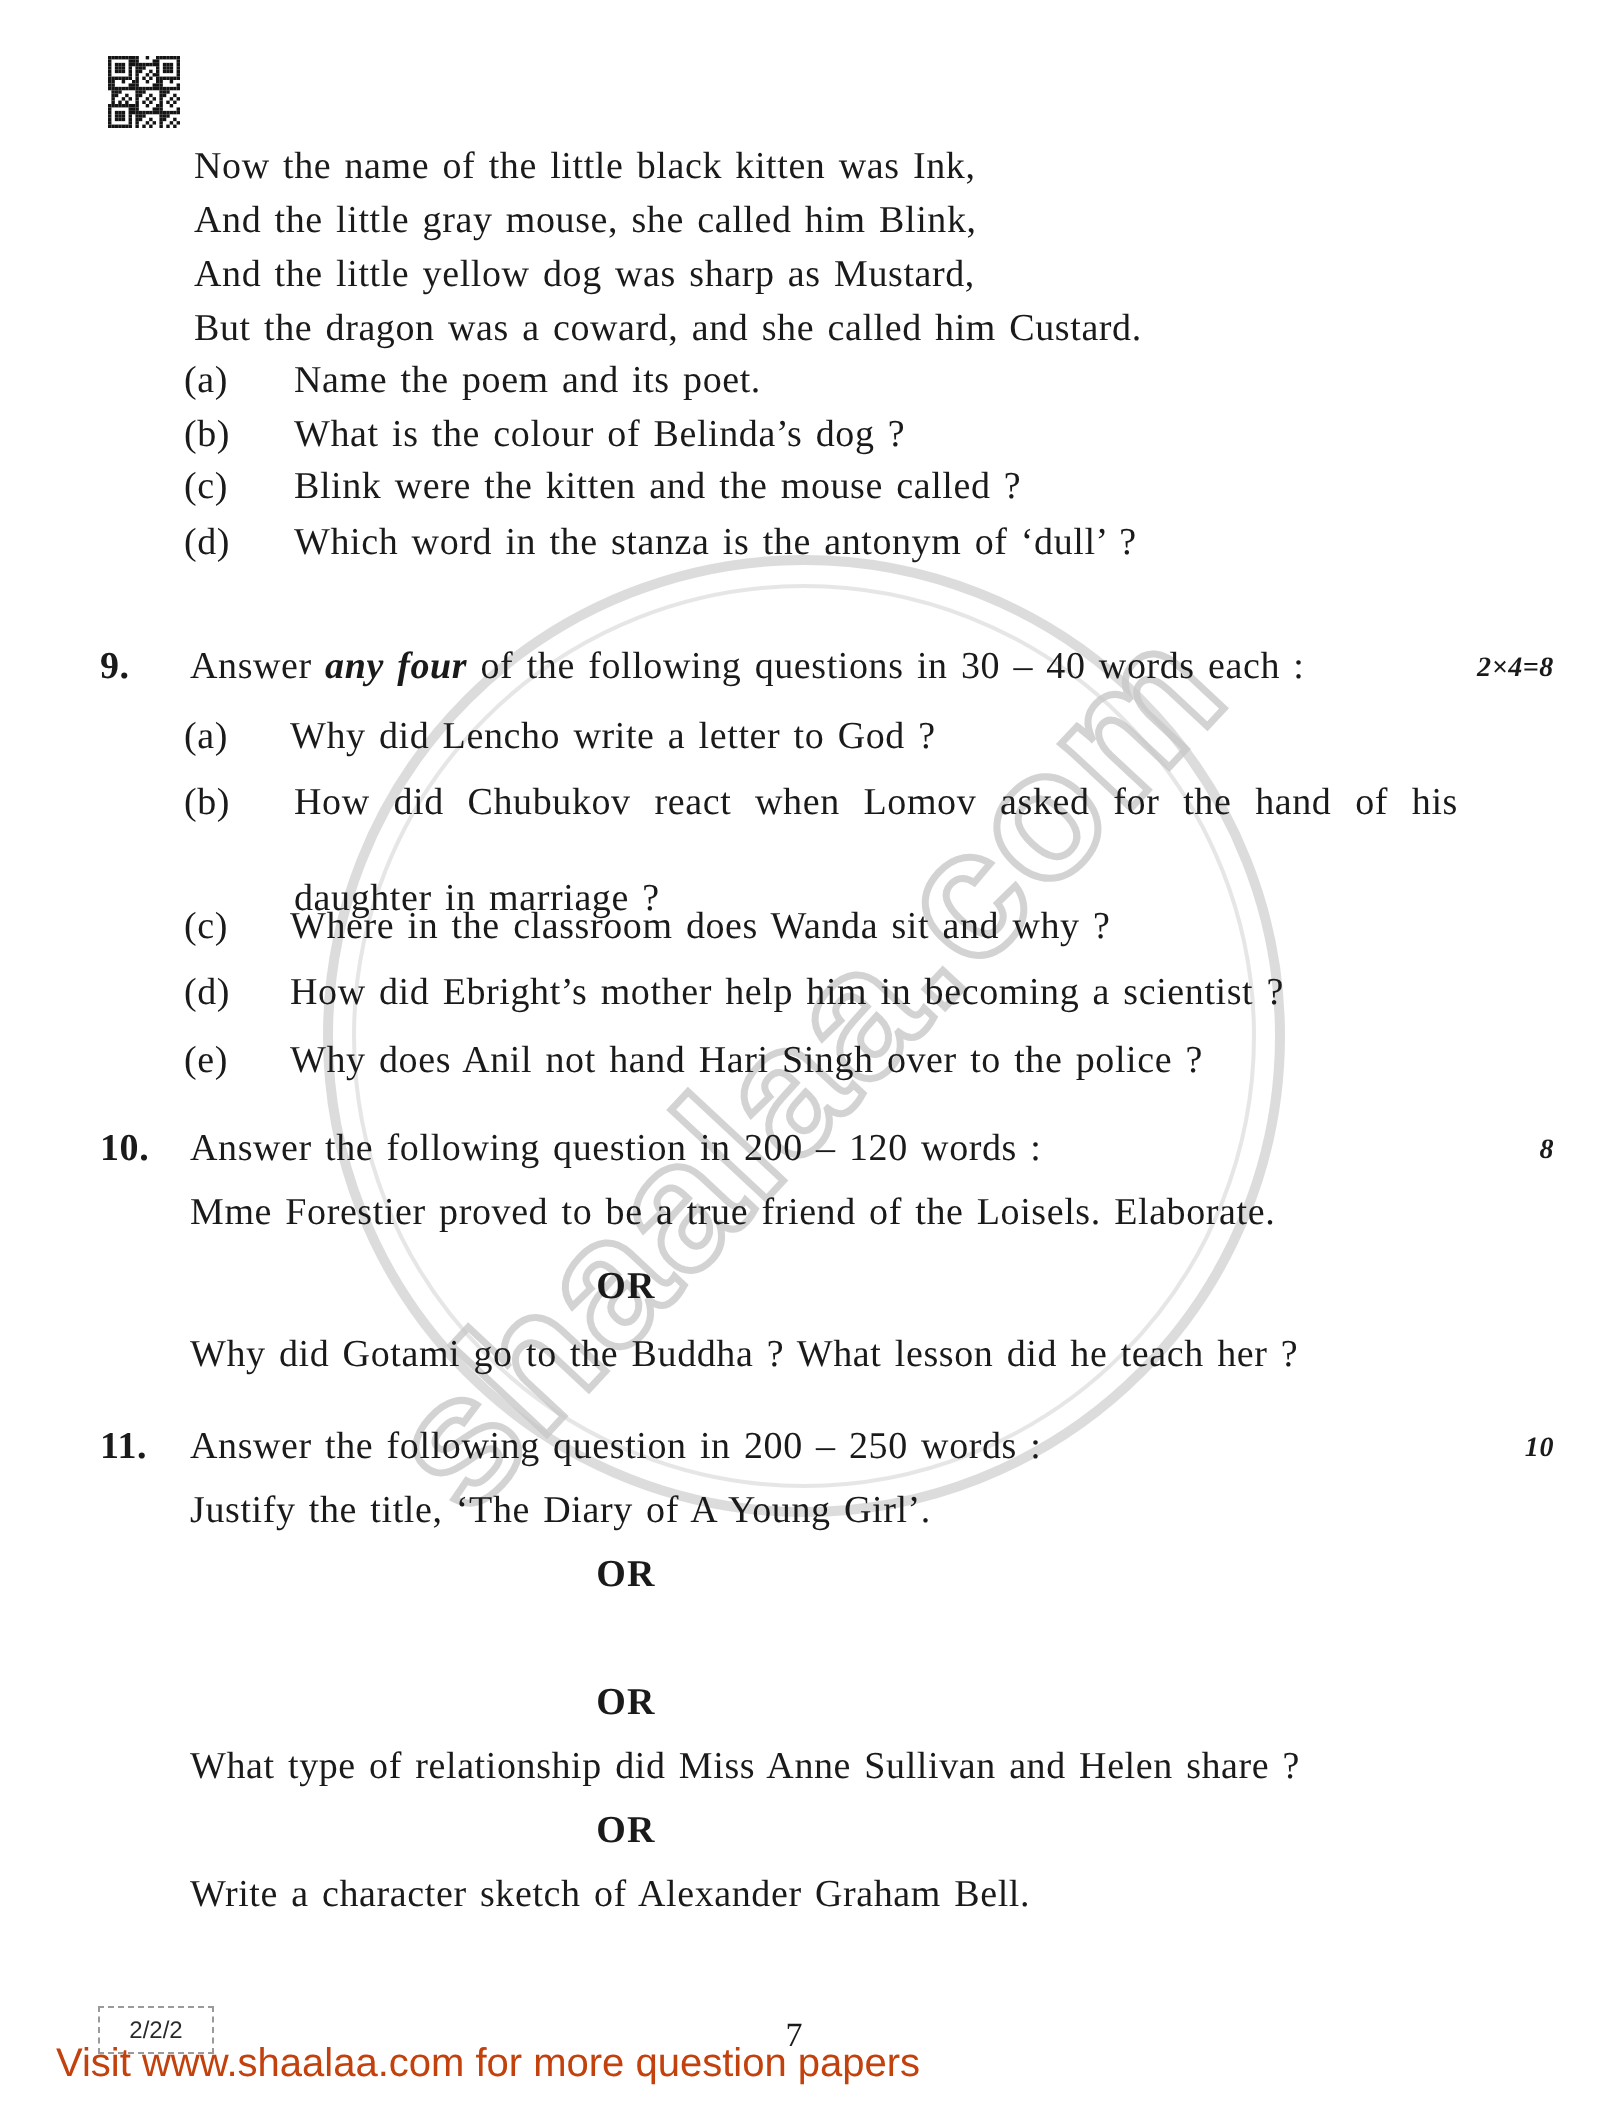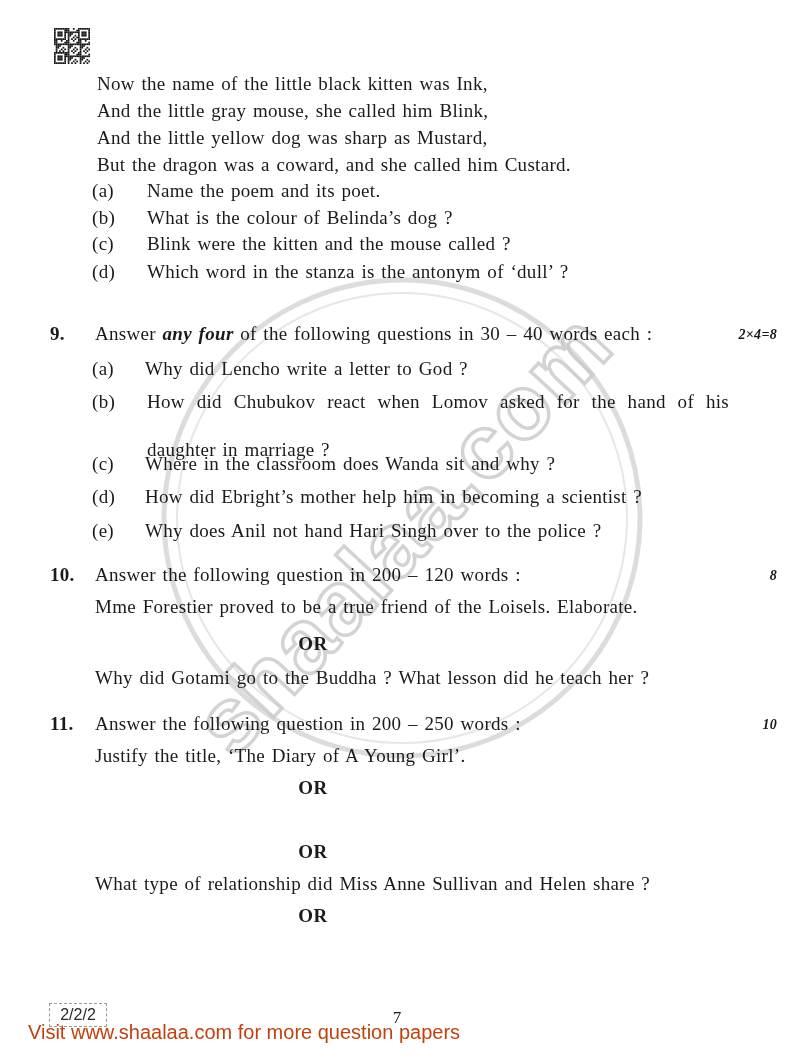--- a/index.html
+++ b/index.html
@@ -45,21 +45,21 @@
     left:83px;width:436px;
     text-align:center;
     font-weight:bold;
     letter-spacing:.6px;
   }
   .qr-box{position:absolute;left:42px;top:28px;width:36px;height:36px;}
   .footer-code{
     position:absolute;left:37px;top:1003px;width:56px;height:22px;
     border:1px dashed #9a9a9a;
     font-family:"Liberation Sans","DejaVu Sans",sans-serif;
-    font-size:16px;line-height:22px;text-align:center;color:#2a2a2a;
+    font-size:12px;line-height:22px;text-align:center;color:#2a2a2a;
     z-index:2;
   }
   .footer-page{
     position:absolute;left:355px;top:1008px;width:60px;
     text-align:center;font-size:17px;color:#1a1a1a;
   }
   .footer-visit{
     position:absolute;left:16px;top:1021px;
     font-family:"Liberation Sans","DejaVu Sans",sans-serif;
     font-size:20px;color:#c2410c;
@@ -387,19 +387,20 @@
     <div class="row qnum-row" style="top:712px">
       <span class="qnum">11.</span><span>Answer the following question in 200 – 250 words :</span>
     </div>
     <div class="row marks" style="top:713px">10</div>
 
     <div class="row body-line" style="top:744px">Justify the title, ‘The Diary of A Young Girl’.</div>
     <div class="row or-row" style="top:776px">OR</div>
     <div class="row or-row" style="top:840px">OR</div>
     <div class="row body-line" style="top:872px">What type of relationship did Miss Anne Sullivan and Helen share ?</div>
     <div class="row or-row" style="top:904px">OR</div>
+    <div class="row body-line" style="top:936px">Write a character sketch of Alexander Graham Bell.</div>
 
     <div class="footer-code">2/2/2</div>
     <div class="footer-page">7</div>
     <div class="footer-visit">Visit www.shaalaa.com for more question papers</div>
 
   </div>
 </div>
 
 </body></html>

